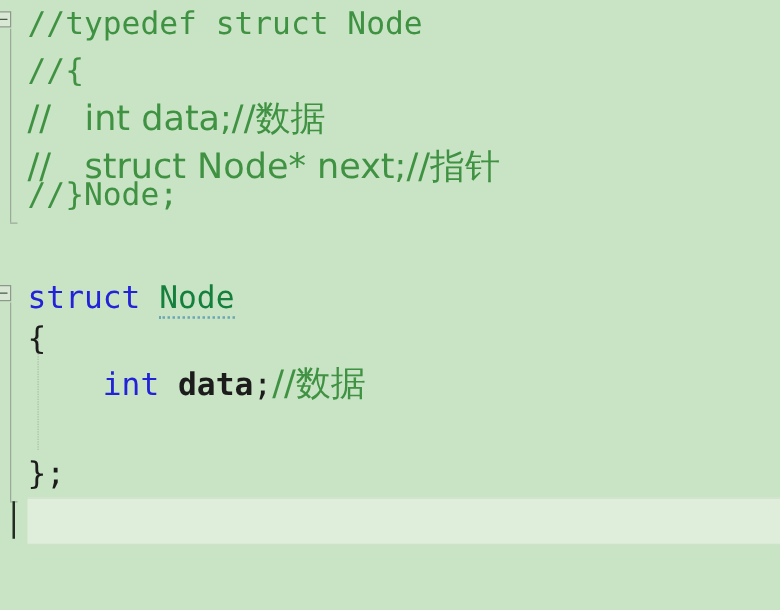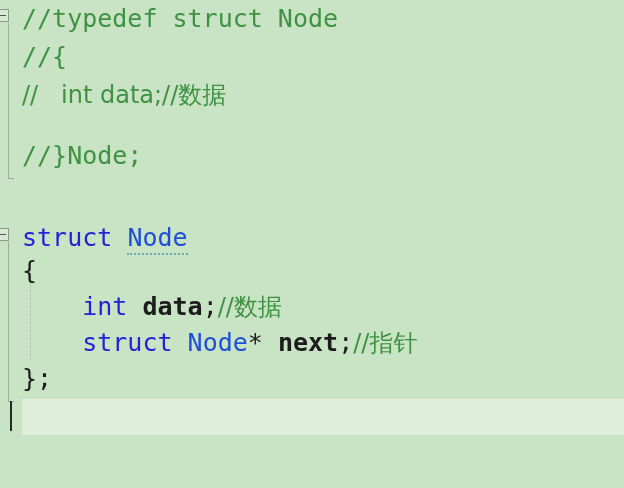--- a/index.html
+++ b/index.html
@@ -54,29 +54,29 @@
     border-bottom:1px solid #cfe0cb;
     box-sizing:border-box;
   }
   .caret{
     position:absolute;width:2px;height:30px;
     background:#222c22;
   }
   
   .cmt{color:#3f9242;}
   .kw{color:#2222d8;margin-top:44px;}
-  .typ{color:#1d4ed8;text-align:center;}
+  .typ{color:#15803d;text-align:center;}
   .id{color:#1c1c1c;font-weight:bold;}
   .pun{color:#1c1c1c;}
   .sugg{
     position:relative;
     border-bottom:2px dotted #6aa8b4;
     padding-bottom:1px;
   }
-  .cjk{font-family:"DejaVu Sans","Liberation Sans",sans-serif;font-size:24px;}
+  .cjk{font-family:"DejaVu Sans","Liberation Sans",sans-serif;font-size:28px;}
 </style>
 </head>
 <body>
 
 <div id="editor">
 
   <div class="cur-line-hl" id="curline" style="top: 398px;"></div>
 
   <div class="gutter">
     <div class="collapse-box" style="top:9px;"></div>
@@ -86,24 +86,24 @@
     <div class="collapse-box" style="top:228px;"></div>
     <div class="region-line" style="top:242px;height:159px;"></div>
     <div class="region-foot" style="top:401px;"></div>
   </div>
 
   <div class="indent-guide" style="left:30px;top:268px;height:92px;"></div>
 
   <div class="line" style="top:0px;"><span class="cmt">//typedef struct Node</span></div>
   <div class="line" style="top:38px;"><span class="cmt">//{</span></div>
   <div class="line" style="top:76px;"><span class="cmt cjk">//   int data;//数据</span></div>
+  <div class="line" style="top:114px;"><span class="cmt cjk">//   struct Node* next;//指针</span></div>
   <div class="line" style="top:137px;"><span class="cmt">//}Node;</span></div>
   <div class="line" style="top:190px;"></div>
   <div class="line" style="top:219px;"><span class="kw">struct</span><span class="pun"> </span><span class="typ sugg">Node</span></div>
   <div class="line" style="top:252px;"><span class="pun">{</span></div>
   <div class="line" style="top:288px;"><span class="pun">    </span><span class="kw">int</span><span class="pun"> </span><span class="id">data</span><span class="pun">;</span><span class="cmt cjk">//数据</span></div>
-  <div class="line" style="top:324px;"><span class="pun">    </span><span class="kw">struct</span><span class="pun"> </span><span class="typ">Node</span><span class="pun">* </span><span class="id">next</span><span class="pun">;</span><span class="cmt cjk">//指针</span></div>
   <div class="line" style="top:360px;"><span class="pun">};</span></div>
   <div class="line" style="top:398px;"></div>
 
   <div class="caret" id="caret" style="top: 401px; left: 10px;"></div>
 
 </div>
 
 </body></html>

